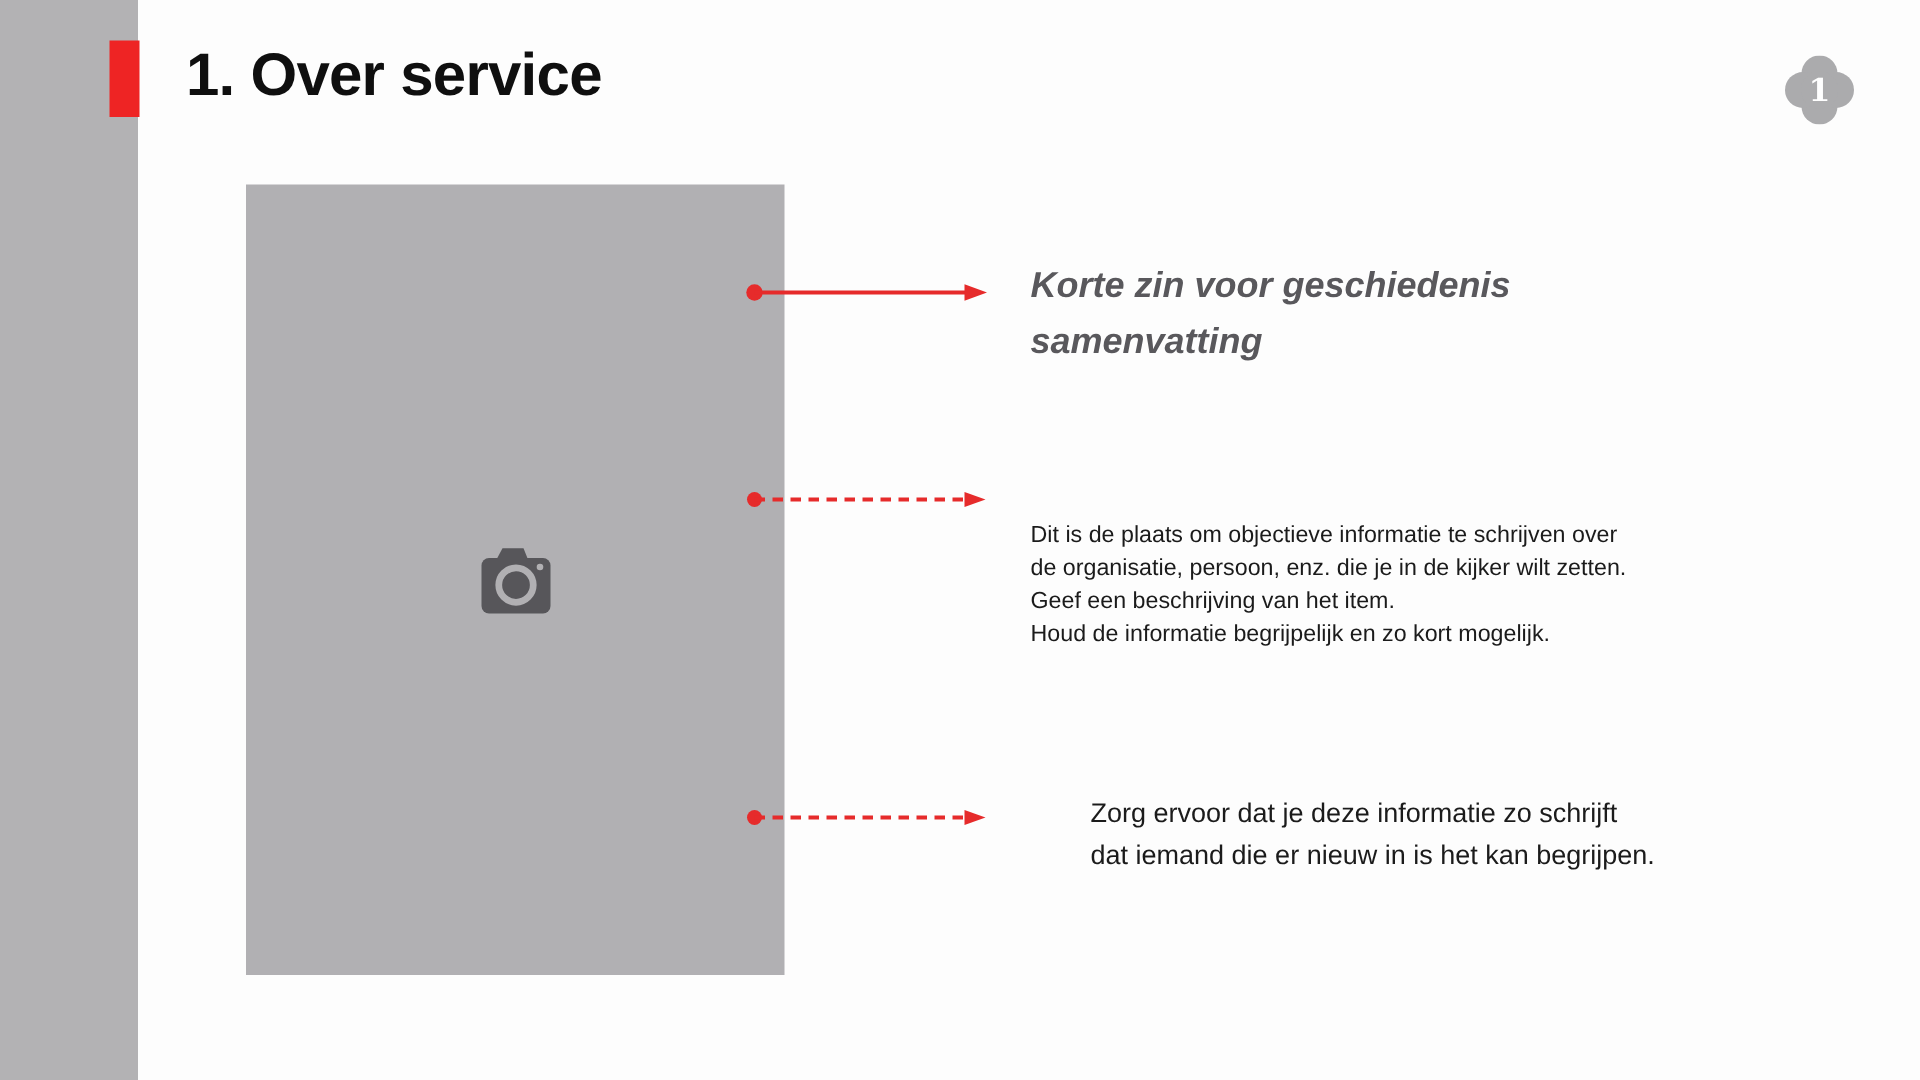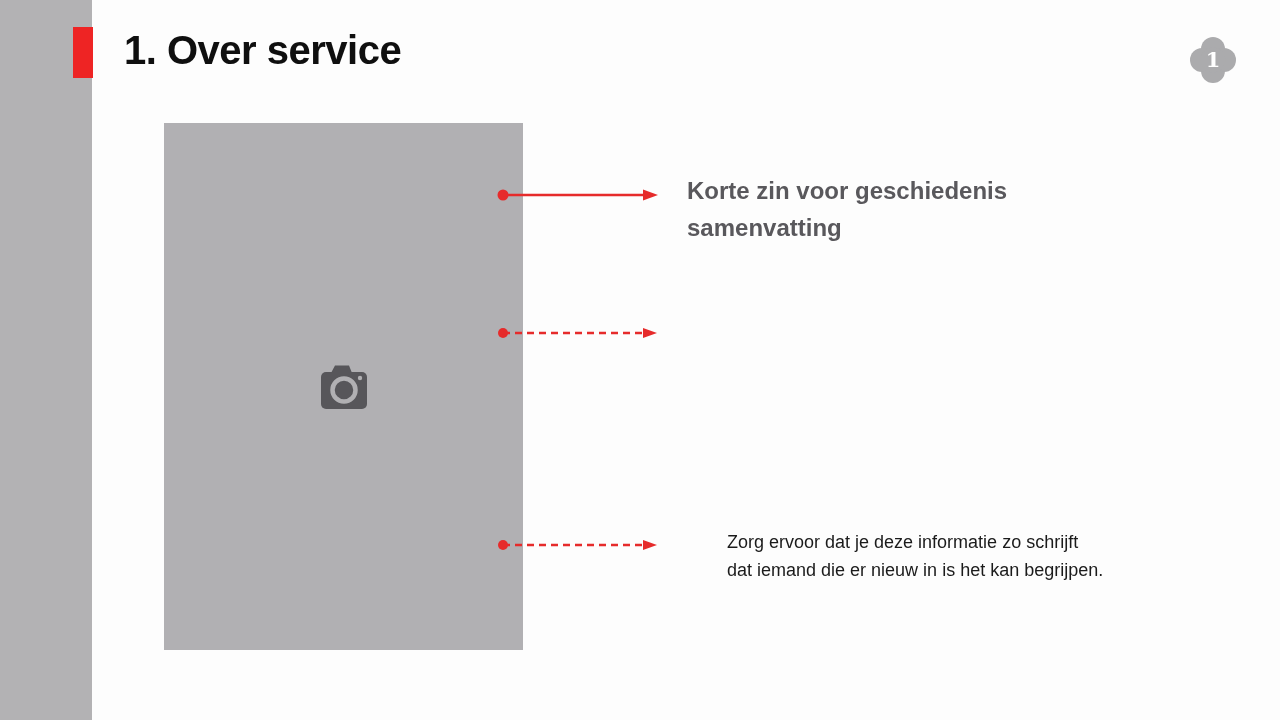--- a/index.html
+++ b/index.html
@@ -72,20 +72,21 @@
   .arrow-3 { top: 538px; }
   .annotation-heading {
     position: absolute;
     left: 687px; top: 172px;
     width: 430px;
     font-size: 24px;
     font-weight: bold;
     line-height: 37px;
     color: #59585c;
     white-space: pre-line;
+    font-style: italic;
   }
   .annotation-body {
     position: absolute;
     left: 687px; top: 346px;
     width: 440px;
     font-size: 15.5px;
     line-height: 22px;
     color: #1b1b1b;
     white-space: pre-line;
   }
@@ -140,20 +141,24 @@
     <path d="M146,1.5 L161,7 L146,12.5 Z" fill="#e62b2b"></path>
   </svg>
   <div class="annotation-heading">Korte zin voor geschiedenis
 samenvatting</div>
 
   <svg class="arrow arrow-2" viewBox="0 0 163 14">
     <circle cx="6" cy="7" r="5" fill="#e62b2b"></circle>
     <line x1="6" y1="7" x2="146" y2="7" stroke="#e62b2b" stroke-width="2.6" stroke-dasharray="7 5"></line>
     <path d="M146,2 L160,7 L146,12 Z" fill="#e62b2b"></path>
   </svg>
+  <div class="annotation-body">Dit is de plaats om objectieve informatie te schrijven over
+de organisatie, persoon, enz. die je in de kijker wilt zetten.
+Geef een beschrijving van het item.
+Houd de informatie begrijpelijk en zo kort mogelijk.</div>
 
   <svg class="arrow arrow-3" viewBox="0 0 163 14">
     <circle cx="6" cy="7" r="5" fill="#e62b2b"></circle>
     <line x1="6" y1="7" x2="146" y2="7" stroke="#e62b2b" stroke-width="2.6" stroke-dasharray="7 5"></line>
     <path d="M146,2 L160,7 L146,12 Z" fill="#e62b2b"></path>
   </svg>
   <div class="annotation-body-large">Zorg ervoor dat je deze informatie zo schrijft
 dat iemand die er nieuw in is het kan begrijpen.</div>
 
 </div>

